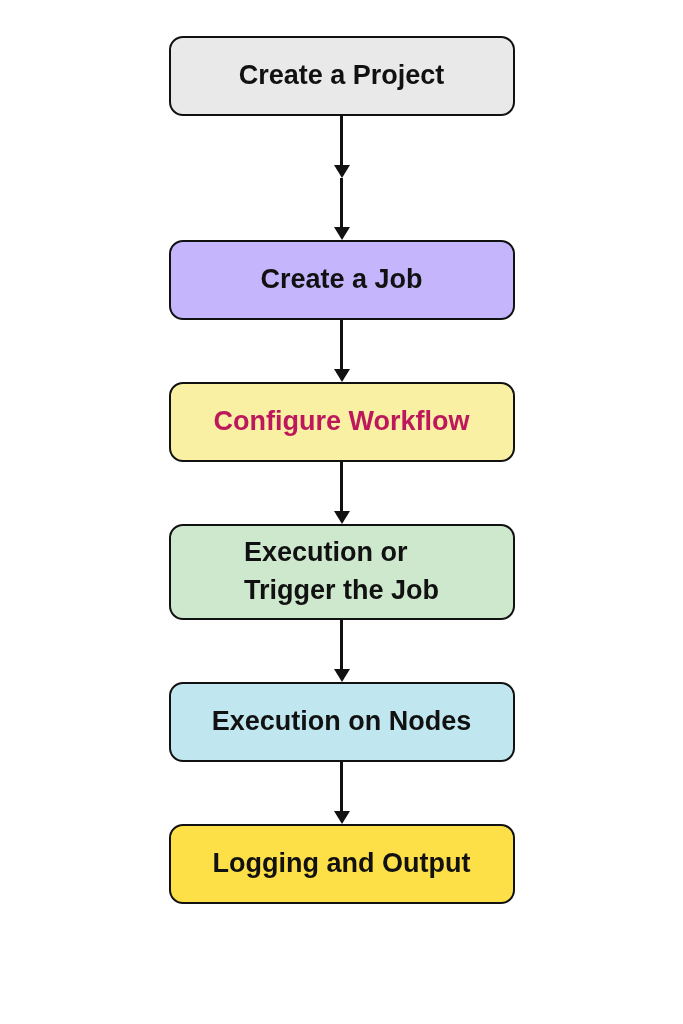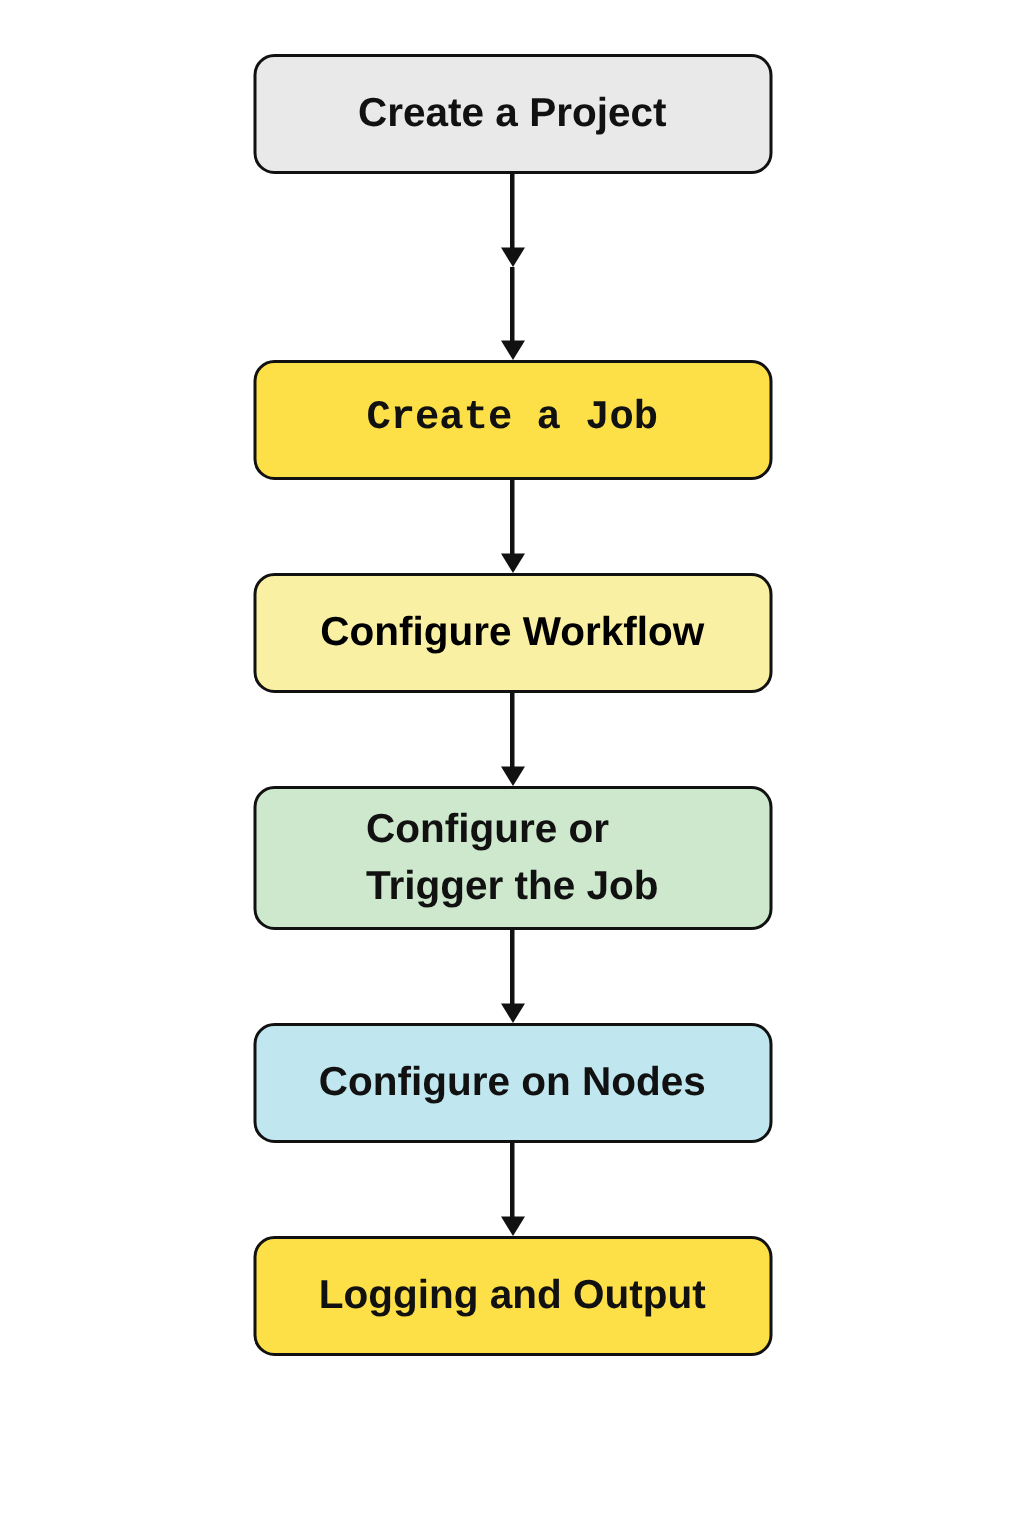--- a/index.html
+++ b/index.html
@@ -65,35 +65,35 @@
 <div class="canvas" id="flowchart">
     <div class="flow-box" style="background: rgb(233, 233, 233); border-color: rgb(17, 17, 17); color: rgb(17, 17, 17);">Create a Project</div>
     <div class="flow-arrow">
       <div class="line"></div>
       <div class="head"></div>
     </div>
     <div class="flow-arrow">
       <div class="line"></div>
       <div class="head"></div>
     </div>
-    <div class="flow-box" style="background: #fde047; border-color: rgb(17, 17, 17); color: rgb(17, 17, 17); font-family: Liberation Mono, monospace;">Create a Job</div>
+    <div class="flow-box" style="background: #c4b5fd; border-color: rgb(17, 17, 17); color: rgb(17, 17, 17);">Create a Job</div>
     <div class="flow-arrow">
       <div class="line"></div>
       <div class="head"></div>
     </div>
-    <div class="flow-box" style="background: rgb(250, 240, 164); border-color: rgb(17, 17, 17); color: #000000;">Configure Workflow</div>
+    <div class="flow-box" style="background: rgb(250, 240, 164); border-color: rgb(17, 17, 17); color: #be185d;">Configure Workflow</div>
     <div class="flow-arrow">
       <div class="line"></div>
       <div class="head"></div>
     </div>
-    <div class="flow-box" style="background: rgb(205, 232, 204); border-color: rgb(17, 17, 17); color: rgb(17, 17, 17);">Configure or
+    <div class="flow-box" style="background: rgb(205, 232, 204); border-color: rgb(17, 17, 17); color: rgb(17, 17, 17);">Execution or
 Trigger the Job</div>
     <div class="flow-arrow">
       <div class="line"></div>
       <div class="head"></div>
     </div>
-    <div class="flow-box" style="background: rgb(192, 231, 239); border-color: rgb(17, 17, 17); color: rgb(17, 17, 17);">Configure on Nodes</div>
+    <div class="flow-box" style="background: rgb(192, 231, 239); border-color: rgb(17, 17, 17); color: rgb(17, 17, 17);">Execution on Nodes</div>
     <div class="flow-arrow">
       <div class="line"></div>
       <div class="head"></div>
     </div>
     <div class="flow-box" style="background: #fde047; border-color: rgb(17, 17, 17); color: rgb(17, 17, 17);">Logging and Output</div>
   </div>
 
 </body></html>

